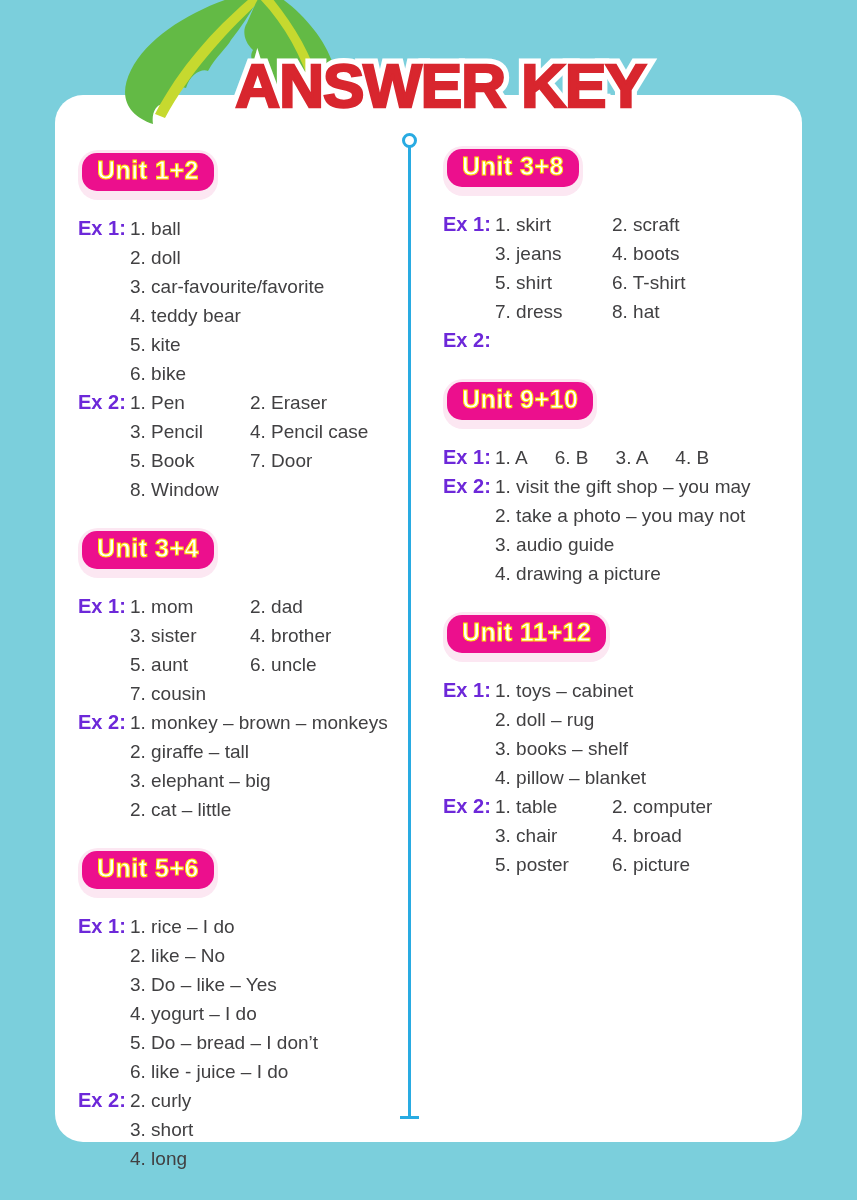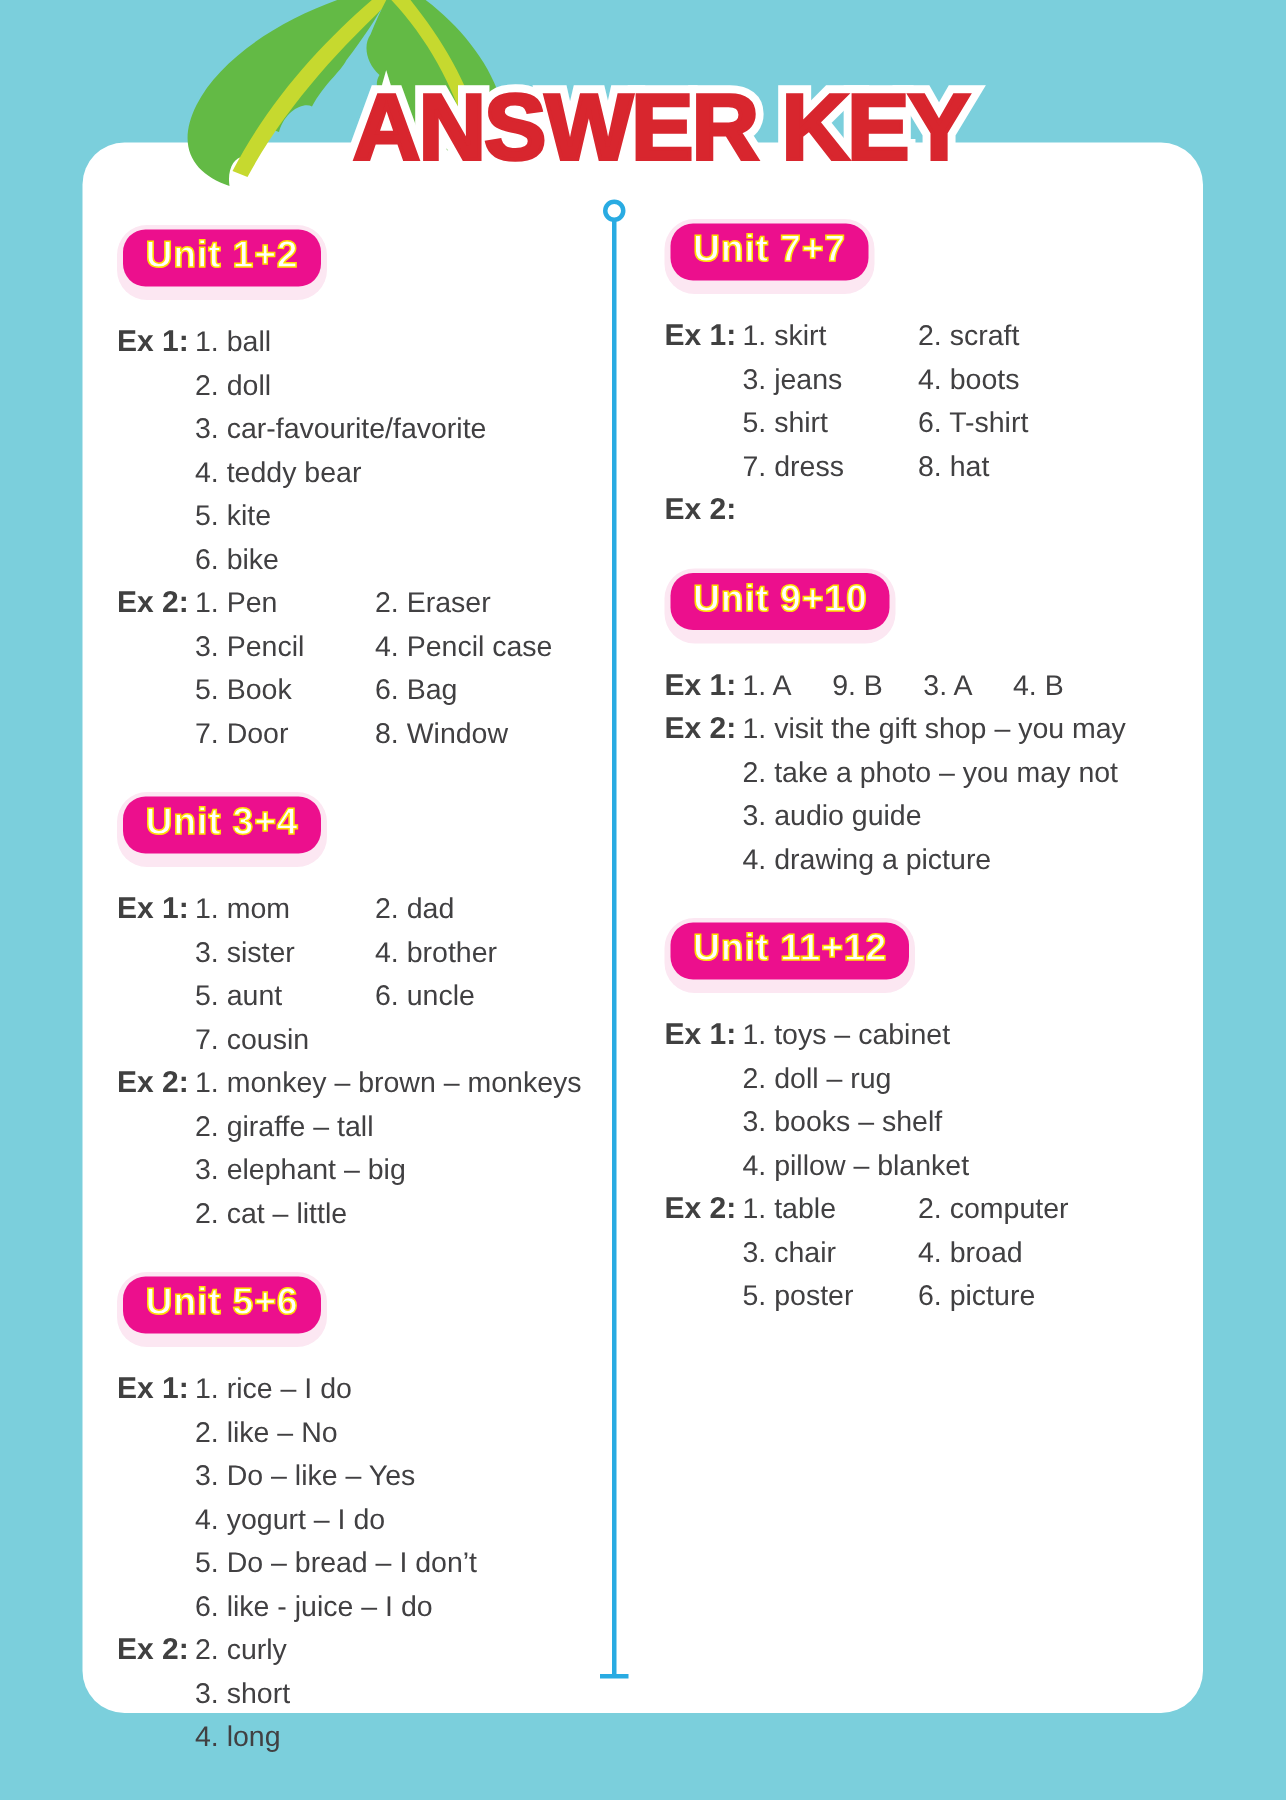--- a/index.html
+++ b/index.html
@@ -76,21 +76,21 @@
     border-radius:15px;
     padding:3px 15px 6px 15px;
     font-size:25px;
     font-weight:800;
     letter-spacing:0.5px;
     -webkit-text-stroke:1px #FFDE00;
   }
   .ex { display:flex; align-items:flex-start; }
   .ex-label {
     flex:0 0 52px;
-    color:#404040;
+    color:#6d28d9;
     font-weight:700;
     font-size:20px;
     line-height:29px;
     white-space:nowrap;
   }
   .ex-items { flex:1; }
   .item {
     font-size:19px;
     color:#414042;
     line-height:29px;
@@ -142,21 +142,20 @@
         </div>
       </div>
       <div class="ex">
         <span class="ex-label">Ex 2:</span>
         <div class="ex-items grid">
           <div class="item">1. Pen</div>
           <div class="item">2. Eraser</div>
           <div class="item">3. Pencil</div>
           <div class="item">4. Pencil case</div>
           <div class="item">5. Book</div>
-          <div class="item">6. Bag</div>
           <div class="item">7. Door</div>
           <div class="item">8. Window</div>
         </div>
       </div>
     </div>
 
     <div class="section">
       <div class="badge-outer">
         <span class="badge">Unit 3+4</span>
       </div>
@@ -207,21 +206,21 @@
         </div>
       </div>
     </div>
 
   </div>
 
   <div class="col col-right">
 
     <div class="section">
       <div class="badge-outer">
-        <span class="badge">Unit 7+7</span>
+        <span class="badge">Unit 3+8</span>
       </div>
       <div class="ex">
         <span class="ex-label">Ex 1:</span>
         <div class="ex-items grid">
           <div class="item">1. skirt</div>
           <div class="item">2. scraft</div>
           <div class="item">3. jeans</div>
           <div class="item">4. boots</div>
           <div class="item">5. shirt</div>
           <div class="item">6. T-shirt</div>
@@ -235,21 +234,21 @@
     </div>
 
     <div class="section">
       <div class="badge-outer">
         <span class="badge">Unit 9+10</span>
       </div>
       <div class="ex">
         <span class="ex-label">Ex 1:</span>
         <div class="ex-items inline">
           <div class="item">1. A</div>
-          <div class="item">9. B</div>
+          <div class="item">6. B</div>
           <div class="item">3. A</div>
           <div class="item">4. B</div>
         </div>
       </div>
       <div class="ex">
         <span class="ex-label">Ex 2:</span>
         <div class="ex-items single">
           <div class="item">1. visit the gift shop – you may</div>
           <div class="item">2. take a photo – you may not</div>
           <div class="item">3. audio guide</div>

